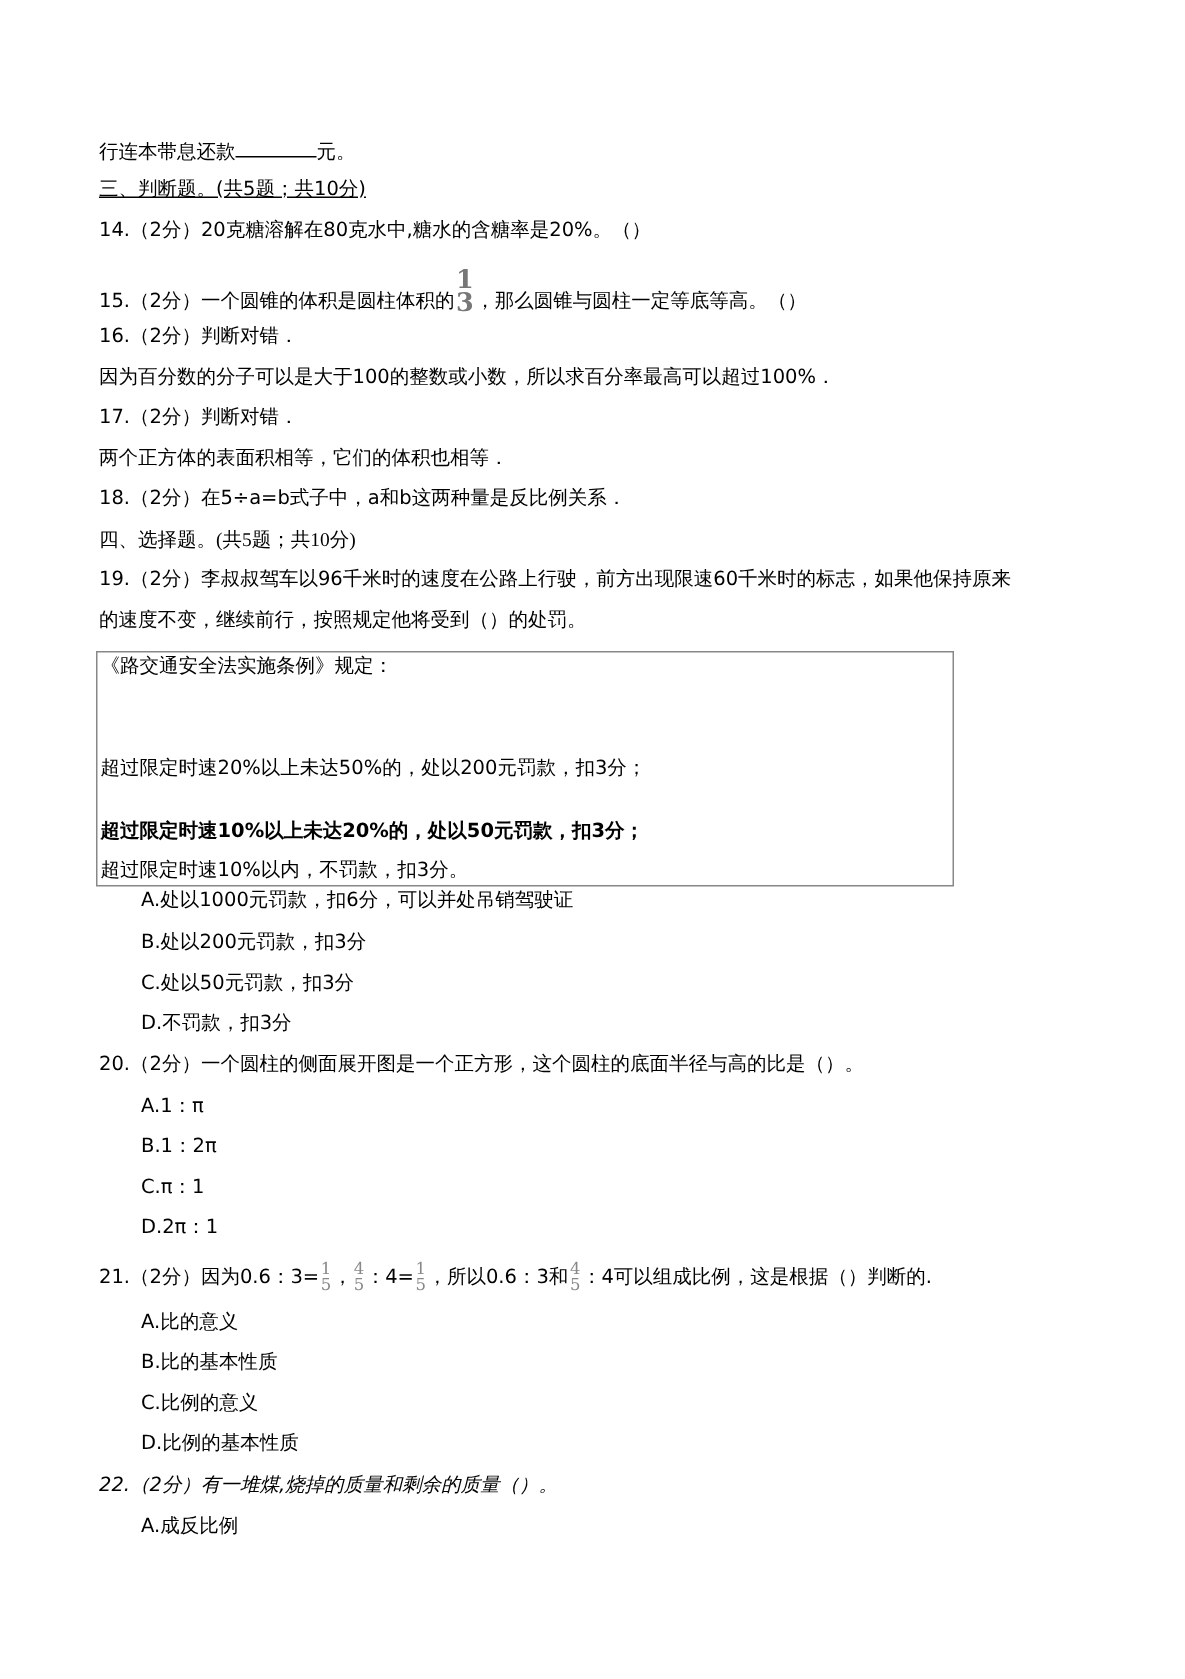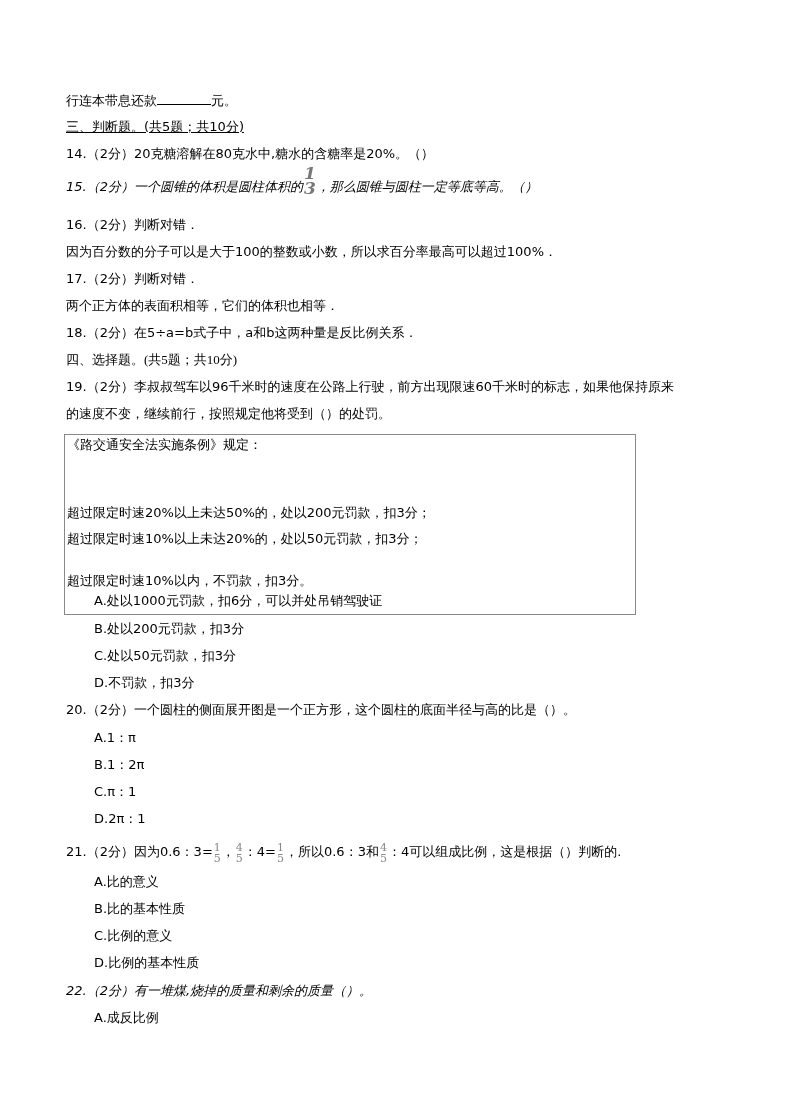--- a/index.html
+++ b/index.html
@@ -6,53 +6,53 @@
   body { width:790px; height:1119px; position:relative; overflow:hidden;
          font-family:"DejaVu Sans","Liberation Sans",sans-serif; font-size:13px; color:#000; }
   .line { position:absolute; left:66px; white-space:nowrap; line-height:16px; }
   .opt { left:94px;text-align:center; }
   .blank { display:inline-block; width:54px; border-bottom:1px solid #000; height:12px; vertical-align:baseline; }
   .frac { display:inline-block; vertical-align:middle; text-align:center; color:#888; font-family:"DejaVu Serif",serif; line-height:11px; margin:0 1px; }
   .frac .num { display:block; font-size:11px; }
   .frac .den { display:block; font-size:11px; border-top:0; }
   .frac.big .num, .frac.big .den { font-size:17px; line-height:15px; font-weight:bold; }
   .frac.big { color:#777; position:relative; top:-6px; }
-  .rules-box { position:absolute; left:64px; top:434px; width:572px; height:181px; border:1px solid #888; box-sizing:border-box; }
+  .rules-box { position:absolute; left:64px; top:434px; width:572px; height:157px; border:1px solid #888; box-sizing:border-box; }
   .rules-box .rl { position:absolute; left:2px; white-space:nowrap; line-height:16px; }
 </style>
 </head>
 <body>
 
 <div>
 
   <div class="line" style="top:92px;">
     <span>行连本带息还款</span><span class="blank"></span><span>元。</span>
   </div>
 
   <div class="line" style="top:119px;text-decoration:underline;">三、判断题。(共5题；共10分)</div>
   <div class="line" style="top:146px;">14.（2分）20克糖溶解在80克水中,糖水的含糖率是20%。（）</div>
 
-  <div class="line" style="top:172px;font-style:italic;">
+  <div class="line" style="top:186px;">
     <span>15.（2分）一个圆锥的体积是圆柱体积的</span><span class="frac big"><span class="num">1</span><span class="den">3</span></span><span>，那么圆锥与圆柱一定等底等高。（）</span>
   </div>
 
   <div class="line" style="top:217px;">16.（2分）判断对错．</div>
   <div class="line" style="top:244px;">因为百分数的分子可以是大于100的整数或小数，所以求百分率最高可以超过100%．</div>
   <div class="line" style="top:271px;">17.（2分）判断对错．</div>
   <div class="line" style="top:298px;">两个正方体的表面积相等，它们的体积也相等．</div>
   <div class="line" style="top:325px;">18.（2分）在5÷a=b式子中，a和b这两种量是反比例关系．</div>
 
   <div class="line" style="top:352px;font-family:Liberation Serif, serif;">四、选择题。(共5题；共10分)</div>
   <div class="line" style="top:379px;">19.（2分）李叔叔驾车以96千米时的速度在公路上行驶，前方出现限速60千米时的标志，如果他保持原来</div>
   <div class="line" style="top:406px;">的速度不变，继续前行，按照规定他将受到（）的处罚。</div>
 
   <div class="rules-box">
     <div class="rl" style="top:2px;">《路交通安全法实施条例》规定：</div>
     <div class="rl" style="top:70px;">超过限定时速20%以上未达50%的，处以200元罚款，扣3分；</div>
-    <div class="rl" style="top:96px;">超过限定时速10%以上未达20%的，处以50元罚款，扣3分；</div>
+    <div class="rl" style="top:112px;font-weight:bold;">超过限定时速10%以上未达20%的，处以50元罚款，扣3分；</div>
     <div class="rl" style="top:138px;">超过限定时速10%以内，不罚款，扣3分。</div>
   </div>
 
   <div class="line opt" style="top:593px;">A.处以1000元罚款，扣6分，可以并处吊销驾驶证</div>
   <div class="line opt" style="top:621px;">B.处以200元罚款，扣3分</div>
   <div class="line opt" style="top:648px;">C.处以50元罚款，扣3分</div>
   <div class="line opt" style="top:675px;">D.不罚款，扣3分</div>
 
   <div class="line" style="top:702px;">20.（2分）一个圆柱的侧面展开图是一个正方形，这个圆柱的底面半径与高的比是（）。</div>
   <div class="line opt" style="top:730px;">A.1：π</div>

